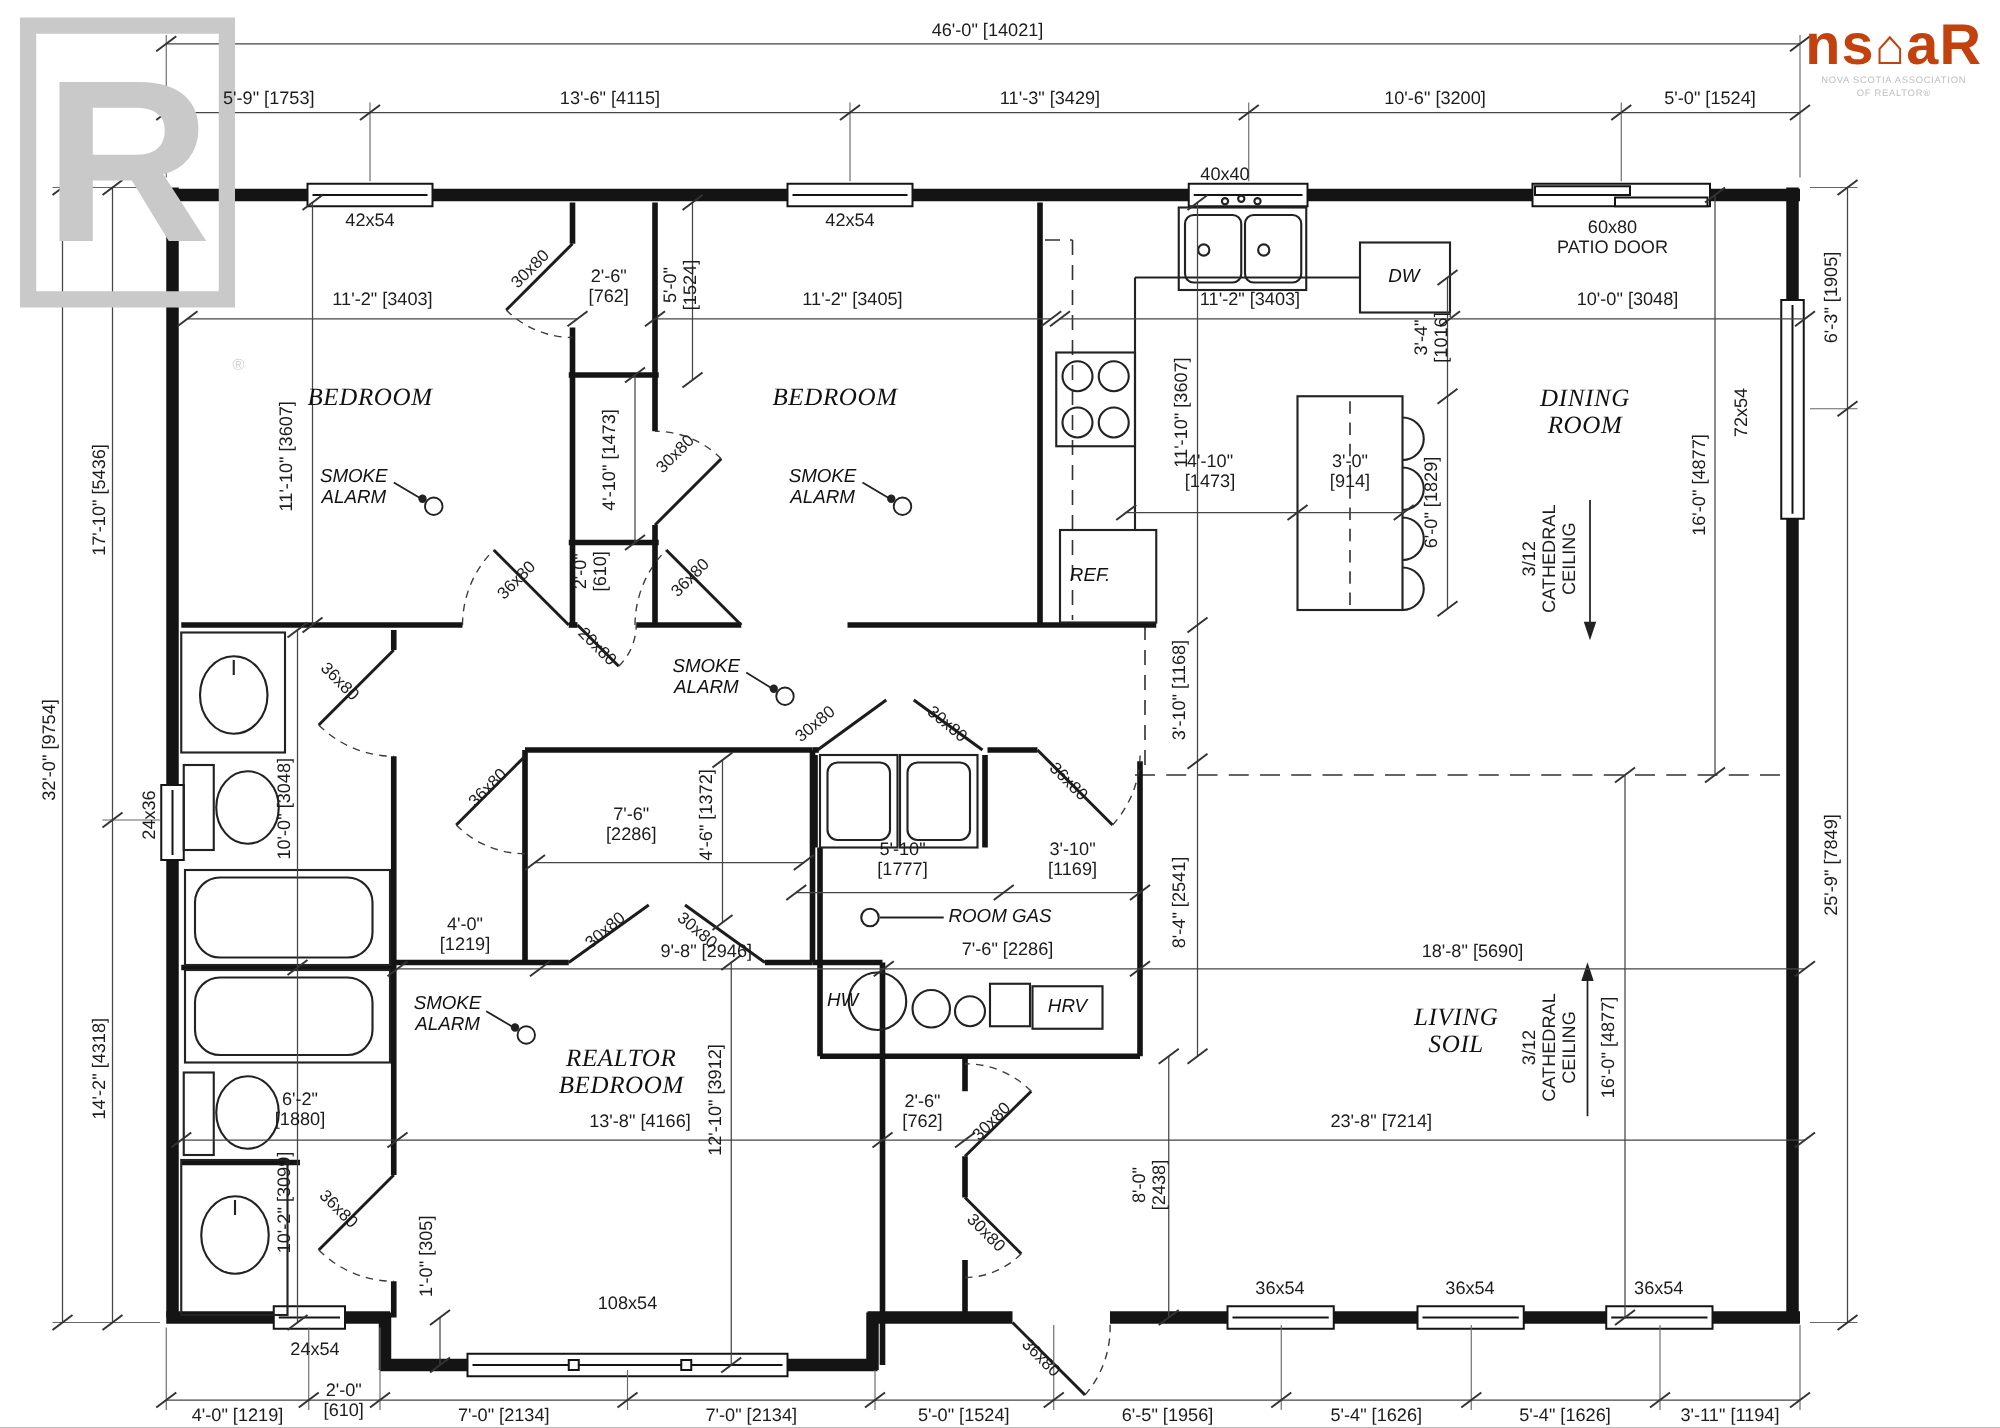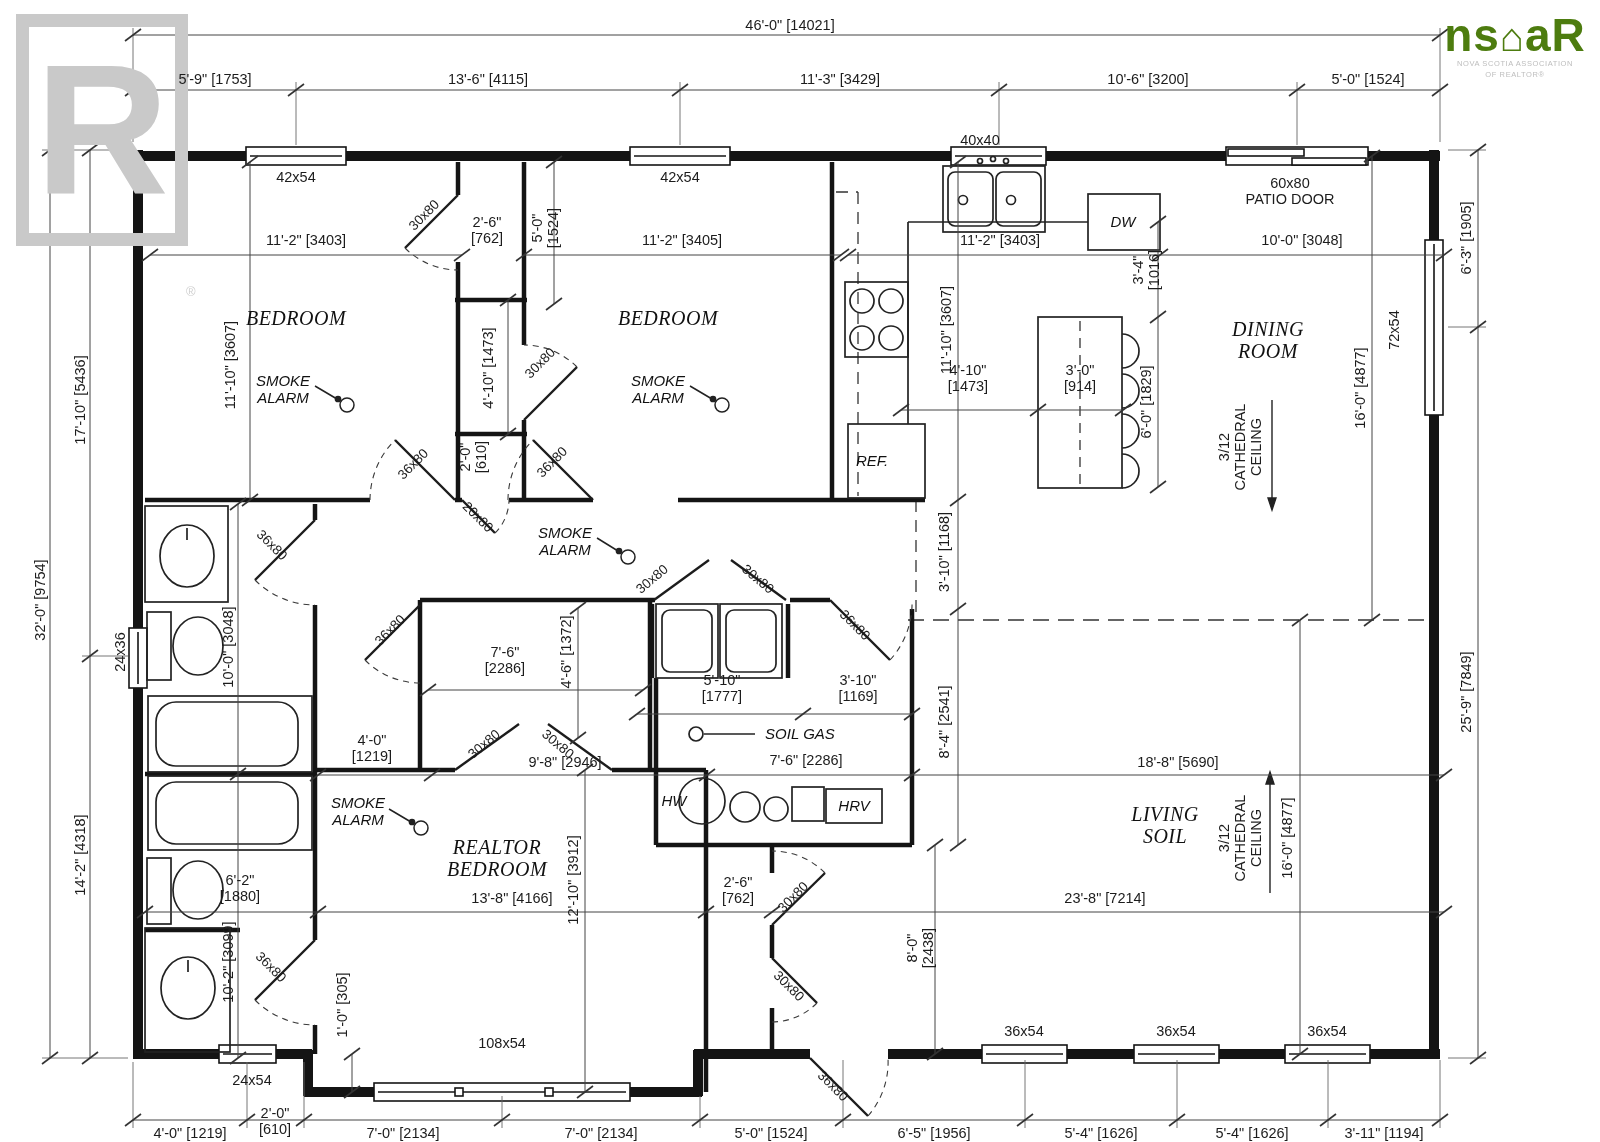--- a/index.html
+++ b/index.html
@@ -13,21 +13,21 @@
   .rm{font-family:"Liberation Serif",serif;font-style:italic;font-size:20px;letter-spacing:.5px;color:#111;}
   .fx{font-size:15px;color:#111;font-style:italic;}
   
   .wm{position:absolute;color:#c9c9c9;z-index:1;}
   #r-box{left:16px;top:14px;width:146px;height:206px;border:13px solid #c9c9c9;
          display:flex;align-items:center;justify-content:center;}
   #r-letter{font-size:185px;font-weight:700;line-height:.9;color:#c9c9c9;}
   #realtor-word{left:8px;top:287px;font-size:38px;letter-spacing:5px;color:#cfcfcf;}
   #realtor-reg{left:186px;top:284px;font-size:13px;color:#cfcfcf;}
   #nsar{left:1432px;top:12px;width:166px;text-align:center;}
-  #nsar-word{font-size:46px;font-weight:700;color:#4d7c0f;letter-spacing:1px;line-height:1;}
+  #nsar-word{font-size:46px;font-weight:700;color:#c2410c;letter-spacing:1px;line-height:1;}
   #nsar-word .house{font-size:40px;font-weight:400;}
   #nsar-sub{font-size:7.5px;color:#bdbdbd;letter-spacing:.6px;line-height:1.5;}
 </style>
 </head>
 <body>
 
 <div id="stage">
 
   <div class="wm" id="r-box">
     <span id="r-letter">R</span>
@@ -399,21 +399,21 @@
   <div class="lb d" style="left:1176px;top:1031px">36x54</div>
   <div class="lb d" style="left:1327px;top:1031px">36x54</div>
 
   <div class="lb d" style="left:306px;top:240px">11'-2" [3403]</div>
   <div class="lb d" style="left:682px;top:240px">11'-2" [3405]</div>
   <div class="lb d" style="left:1000px;top:240px">11'-2" [3403]</div>
   <div class="lb d" style="left:1302px;top:240px">10'-0" [3048]</div>
 
   <div class="lb rm" style="left:296px;top:318px">BEDROOM</div>
   <div class="lb rm" style="left:668px;top:318px">BEDROOM</div>
-  <div class="lb rm" style="left:1268px;top:340px">DINING
+  <div class="lb rm" style="left:1268px;top:330px">DINING
 ROOM</div>
   <div class="lb rm" style="left:1165px;top:825px">LIVING
 SOIL</div>
   <div class="lb rm" style="left:497px;top:858px">REALTOR
 BEDROOM</div>
 
   <div class="lb fx" style="left:283px;top:390px">SMOKE
 ALARM</div>
   <div class="lb fx" style="left:658px;top:390px">SMOKE
 ALARM</div>
@@ -474,21 +474,21 @@
 [2286]</div>
   <div class="lb d" style="left:566px;top:652px;--r:-90deg">4'-6" [1372]</div>
   <div class="lb d" style="left:722px;top:688px">5'-10"
 [1777]</div>
   <div class="lb d" style="left:858px;top:688px">3'-10"
 [1169]</div>
   <div class="lb dr" style="left:652px;top:579px;--r:-40deg">30x80</div>
   <div class="lb dr" style="left:758px;top:579px;--r:40deg">30x80</div>
   <div class="lb dr" style="left:484px;top:744px;--r:-40deg">30x80</div>
   <div class="lb dr" style="left:558px;top:744px;--r:40deg">30x80</div>
-  <div class="lb fx" style="left:800px;top:734px">SOIL GAS</div>
+  <div class="lb fx" style="left:800px;top:734px">ROOM GAS</div>
   <div class="lb d" style="left:372px;top:748px">4'-0"
 [1219]</div>
   <div class="lb d" style="left:565px;top:762px">9'-8" [2946]</div>
   <div class="lb d" style="left:806px;top:760px">7'-6" [2286]</div>
   <div class="lb d" style="left:1178px;top:762px">18'-8" [5690]</div>
   <div class="lb fx" style="left:674px;top:801px">HW</div>
   <div class="lb fx" style="left:854px;top:806px">HRV</div>
 
   <div class="lb d" style="left:573px;top:880px;--r:-90deg">12'-10" [3912]</div>
   <div class="lb d" style="left:240px;top:888px">6'-2"

